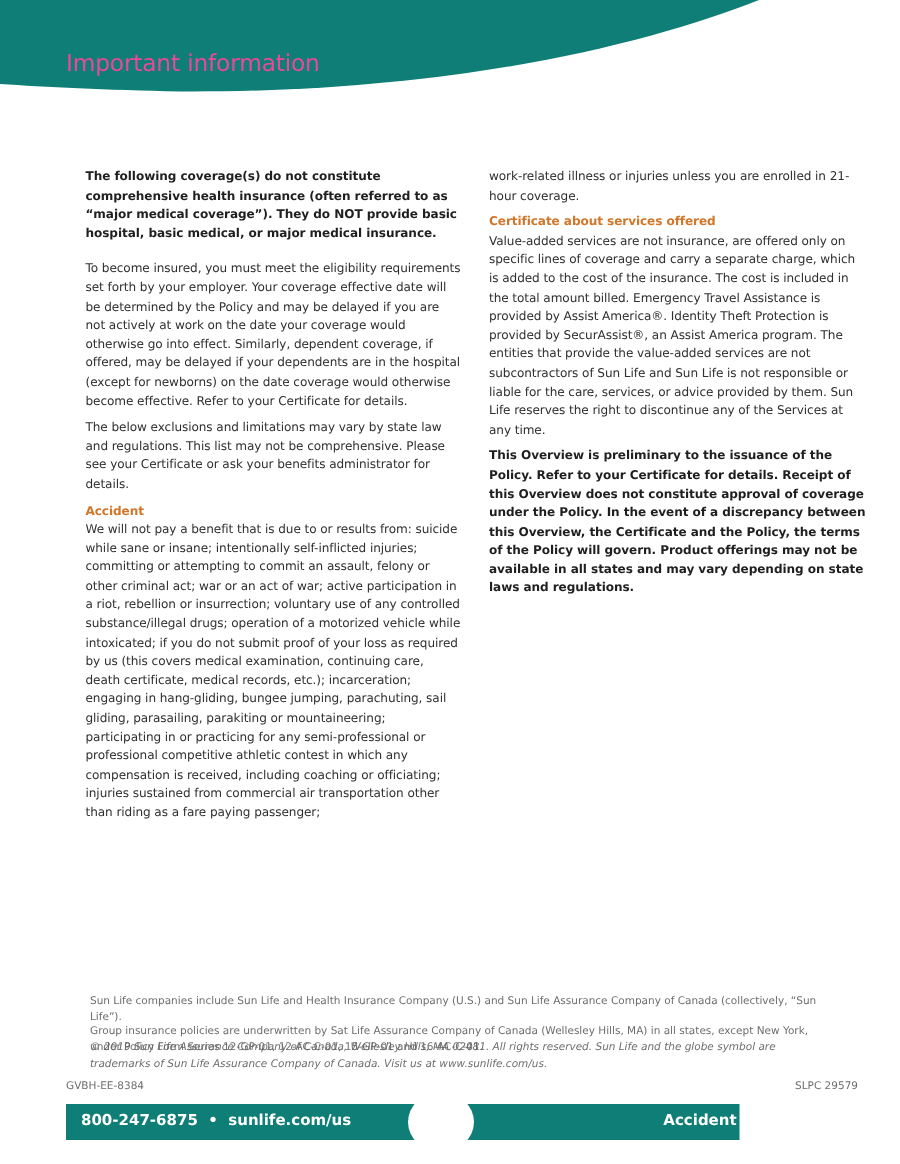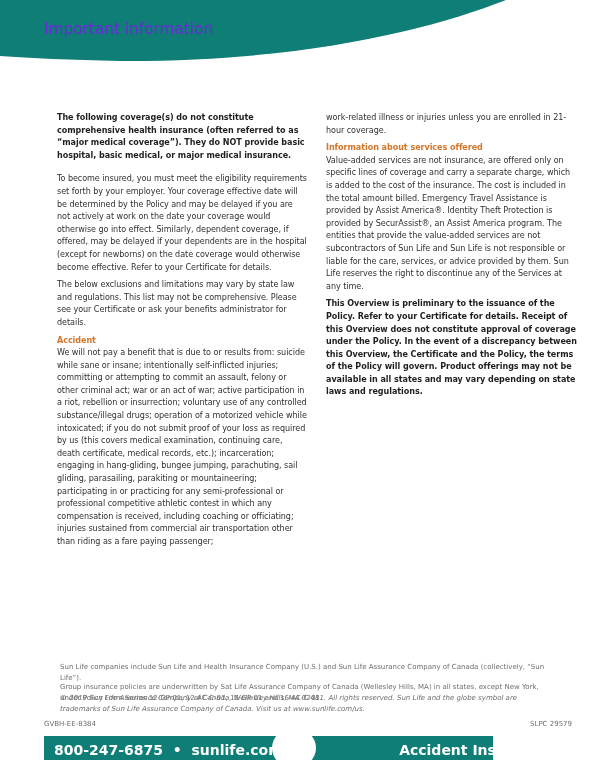--- a/index.html
+++ b/index.html
@@ -18,23 +18,23 @@
     .header-shape {
       position: absolute;
       left: 0;
       top: 0;
       width: 600px;
       height: 70px;
     }
     .header-title {
       position: absolute;
       left: 44px;
-      top: 20px;
+      top: 33px;
       font-size: 15.5px;
-      color: #6d28d9;
+      color: #ec4899;
       font-family: "DejaVu Sans", sans-serif;
       letter-spacing: -0.1px;
     }
     .col {
       position: absolute;
       top: 112px;
       font-size: 8.05px;
       line-height: 12.6px;
       color: #2f2f2f;
       letter-spacing: -0.05px;
@@ -90,21 +90,21 @@
       left: 272px;
       top: 728px;
       width: 44px;
       height: 40px;
       border-radius: 50%;
       background: #ffffff;
     }
     .bar-text {
       position: absolute;
       top: 742px;
-      font-size: 14px;
+      font-size: 10px;
       color: #ffffff;
       font-weight: bold;
     }
     .bar-text-left { left: 54px; }
     .bar-text-right { right: 50px; text-align: center; }
   </style>
 </head>
 <body>
 
 <svg class="header-shape" viewBox="0 0 600 70" preserveAspectRatio="none">
@@ -119,21 +119,21 @@
   <div class="gap-sm"></div>
   <p>The below exclusions and limitations may vary by state law and regulations. This list may not be comprehensive. Please see your Certificate or ask your benefits administrator for details.</p>
   <div class="gap-sm"></div>
   <p class="section-h">Accident</p>
   <p>We will not pay a benefit that is due to or results from: suicide while sane or insane; intentionally self-inflicted injuries; committing or attempting to commit an assault, felony or other criminal act; war or an act of war; active participation in a riot, rebellion or insurrection; voluntary use of any controlled substance/illegal drugs; operation of a motorized vehicle while intoxicated; if you do not submit proof of your loss as required by us (this covers medical examination, continuing care, death certificate, medical records, etc.); incarceration; engaging in hang-gliding, bungee jumping, parachuting, sail gliding, parasailing, parakiting or mountaineering; participating in or practicing for any semi-professional or professional competitive athletic contest in which any compensation is received, including coaching or officiating; injuries sustained from commercial air transportation other than riding as a fare paying passenger;</p>
 </div>
 
 <div class="col col-right">
   <p>work-related illness or injuries unless you are enrolled in 21-hour coverage.</p>
   <div class="gap-sm"></div>
-  <p class="section-h">Information about services offered</p>
+  <p class="section-h">Certificate about services offered</p>
   <p>Value-added services are not insurance, are offered only on specific lines of coverage and carry a separate charge, which is added to the cost of the insurance. The cost is included in the total amount billed. Emergency Travel Assistance is provided by Assist America®. Identity Theft Protection is provided by SecurAssist®, an Assist America program. The entities that provide the value-added services are not subcontractors of Sun Life and Sun Life is not responsible or liable for the care, services, or advice provided by them. Sun Life reserves the right to discontinue any of the Services at any time.</p>
   <div class="gap-sm"></div>
   <p class="bold">This Overview is preliminary to the issuance of the Policy. Refer to your Certificate for details. Receipt of this Overview does not constitute approval of coverage under the Policy. In the event of a discrepancy between this Overview, the Certificate and the Policy, the terms of the Policy will govern. Product offerings may not be available in all states and may vary depending on state laws and regulations.</p>
 </div>
 
 <div class="footer f1">
   <p>Sun Life companies include Sun Life and Health Insurance Company (U.S.) and Sun Life Assurance Company of Canada (collectively, “Sun Life”).</p>
 </div>
 <div class="footer f2">
   <p>Group insurance policies are underwritten by Sat Life Assurance Company of Canada (Wellesley Hills, MA) in all states, except New York, under Policy Form Series 12-GP-01, 12-AC-C-01, 15-GP-01 and 16-AC-C-01.</p>

